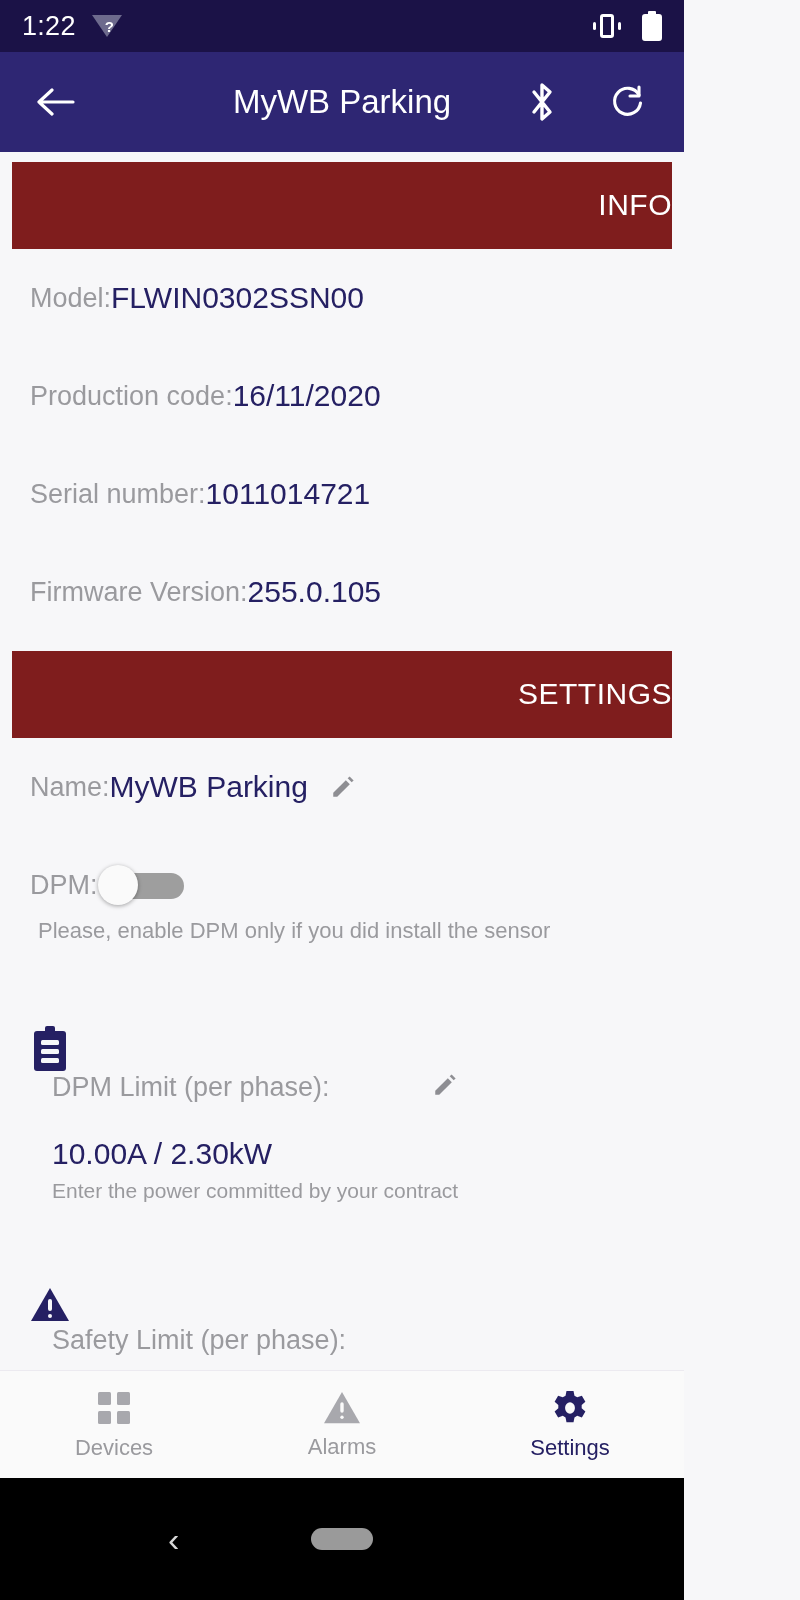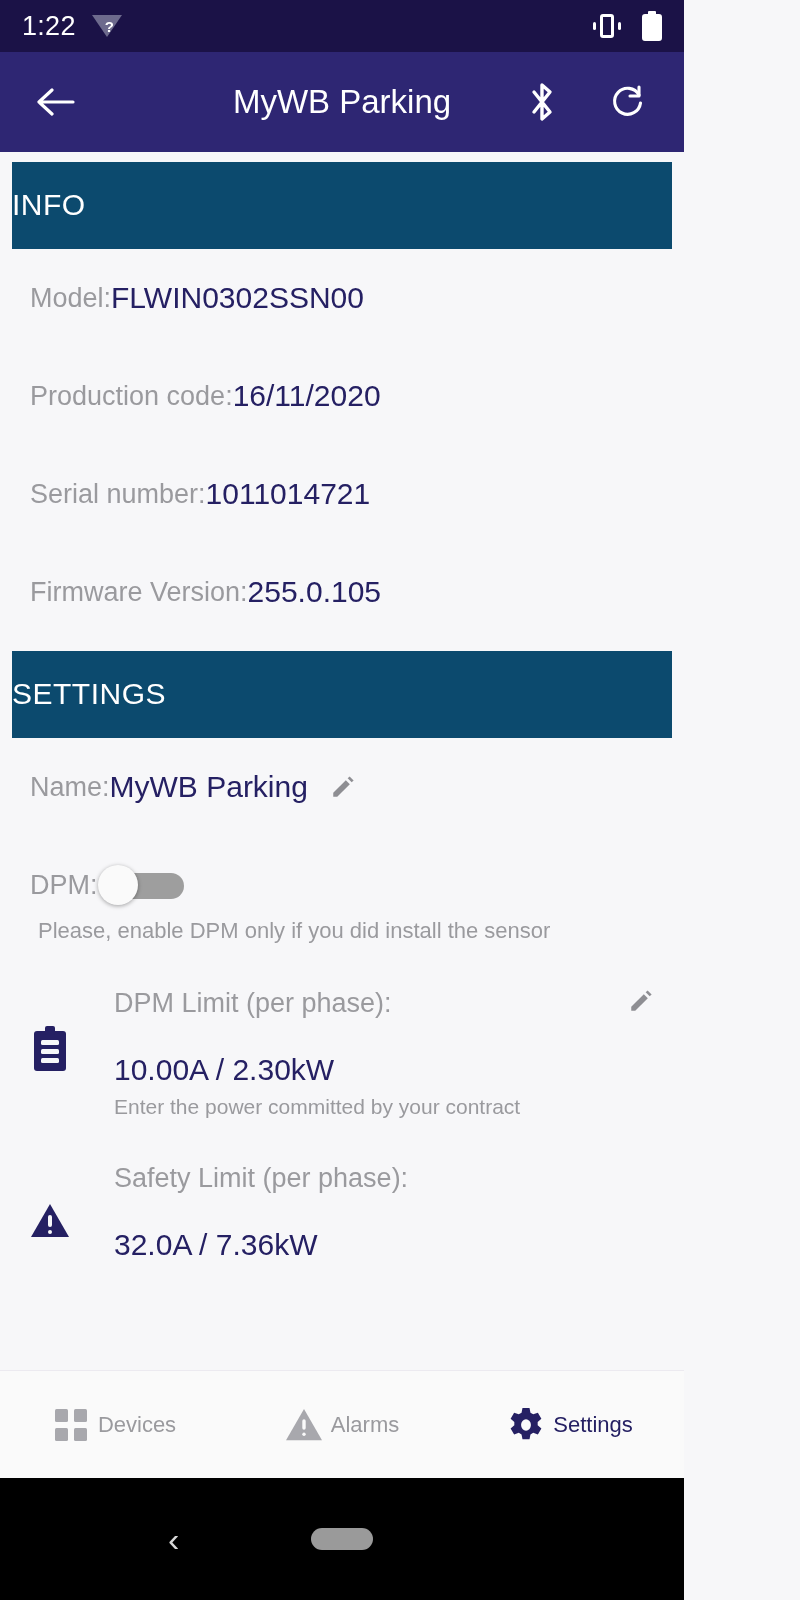--- a/index.html
+++ b/index.html
@@ -60,22 +60,22 @@
     cursor:pointer; position:relative; z-index:2;
   }
   .app-bar .right{ margin-left:auto; display:flex; align-items:center; gap:30px; }
 
   
   .content{
     position:absolute; top:152px; left:0; right:0; bottom:122px;
     background:#f7f7f9; overflow:hidden;
   }
   .section-header{
-    margin:10px 12px 0 12px; background:#0c4a6e; color:#fff;
-    text-align:left; font-size:30px; letter-spacing:.5px;
+    margin:10px 12px 0 12px; background:#7f1d1d; color:#fff;
+    text-align:right; font-size:30px; letter-spacing:.5px;
     padding:26px 0 27px 0;
   }
   .row{
     display:flex; align-items:center; justify-content:flex-start;
     padding:0 30px; height:98px;
   }
   .row .label{ color:#9a9a9e; font-size:27px; }
   .row .value{ color:#252063; font-size:30px; }
   .row .value-wrap{ display:flex; align-items:center; gap:22px; }
 
@@ -93,42 +93,42 @@
     position:absolute; left:0; top:0; width:40px; height:40px;
     background:#fafafa; border-radius:50%;
     box-shadow:0 1px 4px rgba(0,0,0,.35);
   }
   .hint{
     padding:0 38px; color:#9a9a9e; font-size:22px; margin-top:-16px;
   }
 
   
   .limit-block{
-    display:flex; align-items:flex-start; padding:44px 30px 0 30px; gap:0;
+    display:flex; align-items:flex-start; padding:44px 30px 0 30px; gap:0;flex-direction:column;
   }
   .limit-icon{
     width:62px; flex:0 0 62px; display:flex; align-items:center;
     justify-content:flex-start; padding-top:38px;
   }
   .limit-main{ flex:1; padding-left:22px; }
   .limit-top{
     display:flex; align-items:flex-start; justify-content:space-between;
   }
   .limit-title{ color:#9a9a9e; font-size:27px; }
   .limit-value{ color:#252063; font-size:30px; margin-top:34px; }
   .limit-sub{ color:#9a9a9e; font-size:21px; margin-top:8px; }
 
   
   .bottom-nav{
     position:absolute; left:0; right:0; bottom:122px; height:108px;
     background:#fafafa; border-top:1px solid #eceaf0;
     display:flex; align-items:center;
   }
   .nav-item{
-    flex:1; display:flex; flex-direction:row; align-items:center;
+    flex:1; display:flex; flex-direction:column; align-items:center;
     justify-content:center; gap:8px; cursor:pointer;
   }
   .nav-label{ font-size:22px; color:#9a9a9e; }
   .nav-item.active .nav-label{ color:#252063; }
 
   
   .sys-nav{
     position:absolute; left:0; right:0; bottom:0; height:122px;
     background:#000; display:flex; align-items:center;
   }

